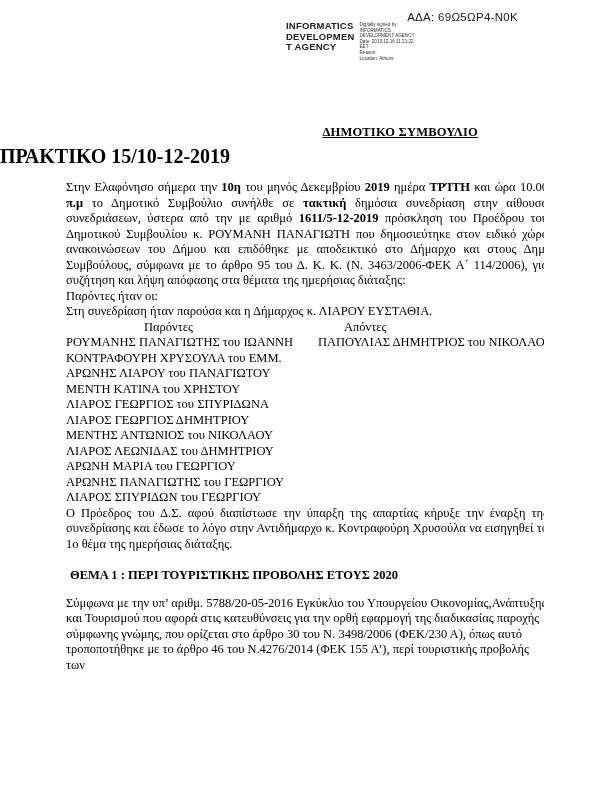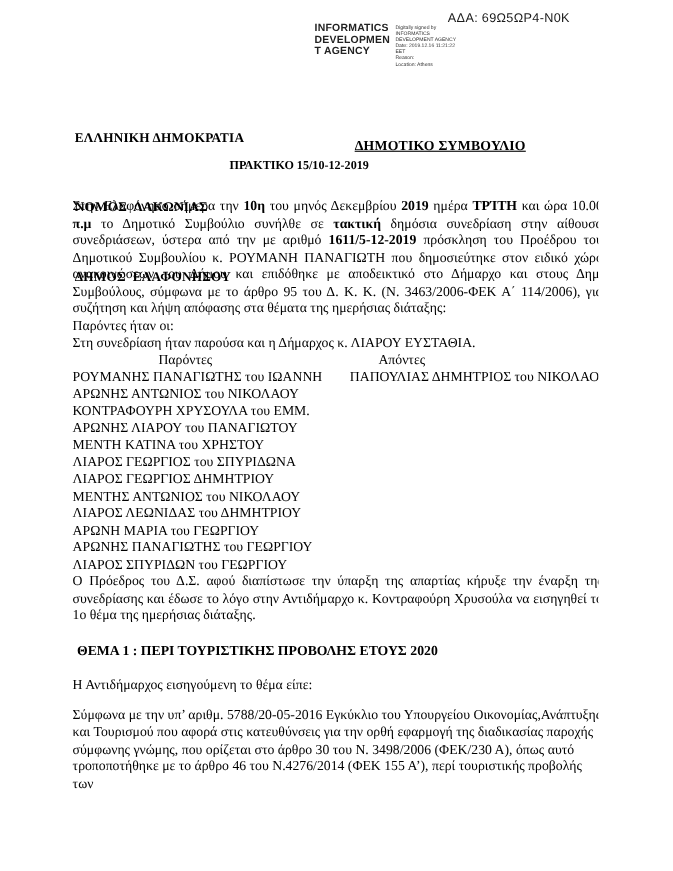--- a/index.html
+++ b/index.html
@@ -29,21 +29,21 @@
     font-size:12px; font-weight:bold; line-height:21px;
     white-space:pre-wrap; letter-spacing:0.2px;
   }
   .council {
     position:absolute; top:125px; right:66px;
     font-size:12.5px; font-weight:bold; text-decoration:underline;
     letter-spacing:0.2px;
   }
   .doc-title {
     position:absolute; top:145px; left:0; width:100%;
-    text-align:center; font-size:11px; font-weight:bold;
+    text-align:left; font-size:20px; font-weight:bold;
   }
   
   .body-flow {
     position:absolute; left:66px; top:180px; width:482px;
     font-size:12.5px; line-height:15.5px;
   }
   .body-flow p { margin:0; }
   .justify { text-align:justify; }
   .col-headers { position:relative; height:15.5px; }
   .col-headers .ph { position:absolute; left:78px; }
@@ -74,65 +74,58 @@
         <div class="sig-line">Digitally signed by</div>
         <div class="sig-line">INFORMATICS</div>
         <div class="sig-line">DEVELOPMENT AGENCY</div>
         <div class="sig-line">Date: 2019.12.16 11:21:22</div>
         <div class="sig-line">EET</div>
         <div class="sig-line">Reason:</div>
         <div class="sig-line">Location: Athens</div>
       </div>
   </div>
 
-  <div class="gov-header">
-    <div>ΕΛΛΗΝΙΚΗ ΔΗΜΟΚΡΑΤΙΑ</div>
-    <div>ΝΟΜΟΣ  ΛΑΚΩΝΙΑΣ</div>
-    <div>ΔΗΜΟΣ  ΕΛΑΦΟΝΗΣΟΥ</div>
-  </div>
 
   <div class="council">ΔΗΜΟΤΙΚΟ ΣΥΜΒΟΥΛΙΟ</div>
 
   <div class="doc-title">ΠΡΑΚΤΙΚΟ 15/10-12-2019</div>
 
   <div class="body-flow">
 
     <p class="justify"><span> Στην Ελαφόνησο σήμερα την </span><b>10η</b><span>  του μηνός Δεκεμβρίου </span><b>2019</b><span> ημέρα </span><b>ΤΡΊΤΗ</b><span> και ώρα 10.00 </span><b>π.μ</b><span> το Δημοτικό Συμβούλιο συνήλθε σε </span><b>τακτική</b><span> δημόσια συνεδρίαση στην αίθουσα συνεδριάσεων, ύστερα από την με αριθμό </span><b>1611/5-12-2019</b><span> πρόσκληση του Προέδρου του Δημοτικού Συμβουλίου κ. ΡΟΥΜΑΝΗ ΠΑΝΑΓΙΩΤΗ που δημοσιεύτηκε στον ειδικό χώρο ανακοινώσεων του Δήμου και επιδόθηκε με αποδεικτικό στο Δήμαρχο και στους Δημ. Συμβούλους, σύμφωνα με το άρθρο 95 του Δ. Κ. Κ. (Ν. 3463/2006-ΦΕΚ Α΄ 114/2006), για συζήτηση και λήψη απόφασης στα θέματα της ημερήσιας διάταξης:</span></p>
 
     <p>Παρόντες ήταν οι:</p>
     <p>Στη συνεδρίαση  ήταν παρούσα  και η Δήμαρχος κ. ΛΙΑΡΟΥ ΕΥΣΤΑΘΙΑ.</p>
 
     <div class="col-headers">
       <span class="ph">Παρόντες</span>
       <span class="ah">Απόντες</span>
     </div>
 
     <div class="columns">
       <div class="col-left">
           <div class="member">ΡΟΥΜΑΝΗΣ ΠΑΝΑΓΙΩΤΗΣ του ΙΩΑΝΝΗ</div>
-          <div class="member">ΑΡΩΝΗΣ ΑΝΤΩΝΙΟΣ του ΝΙΚΟΛΑΟΥ</div>
           <div class="member">ΚΟΝΤΡΑΦΟΥΡΗ ΧΡΥΣΟΥΛΑ του ΕΜΜ.</div>
           <div class="member">ΑΡΩΝΗΣ ΛΙΑΡΟΥ του ΠΑΝΑΓΙΩΤΟΥ</div>
           <div class="member">ΜΕΝΤΗ ΚΑΤΙΝΑ του ΧΡΗΣΤΟΥ</div>
           <div class="member">ΛΙΑΡΟΣ ΓΕΩΡΓΙΟΣ του ΣΠΥΡΙΔΩΝΑ</div>
           <div class="member">ΛΙΑΡΟΣ ΓΕΩΡΓΙΟΣ ΔΗΜΗΤΡΙΟΥ</div>
           <div class="member">ΜΕΝΤΗΣ ΑΝΤΩΝΙΟΣ του ΝΙΚΟΛΑΟΥ</div>
           <div class="member">ΛΙΑΡΟΣ ΛΕΩΝΙΔΑΣ του ΔΗΜΗΤΡΙΟΥ</div>
           <div class="member">ΑΡΩΝΗ ΜΑΡΙΑ του ΓΕΩΡΓΙΟΥ</div>
           <div class="member">ΑΡΩΝΗΣ ΠΑΝΑΓΙΩΤΗΣ του ΓΕΩΡΓΙΟΥ</div>
           <div class="member">ΛΙΑΡΟΣ ΣΠΥΡΙΔΩΝ του ΓΕΩΡΓΙΟΥ</div>
         </div>
       <div class="col-right">
           <div class="member">ΠΑΠΟΥΛΙΑΣ ΔΗΜΗΤΡΙΟΣ του ΝΙΚΟΛΑΟΥ</div>
         </div>
     </div>
 
     <p class="justify p-quorum">Ο Πρόεδρος του Δ.Σ. αφού διαπίστωσε την ύπαρξη της απαρτίας κήρυξε την έναρξη της συνεδρίασης και έδωσε το λόγο στην Αντιδήμαρχο    κ. Κοντραφούρη   Χρυσούλα να εισηγηθεί το 1ο θέμα της ημερήσιας διάταξης.</p>
 
     <p class="theme-heading">ΘΕΜΑ 1 :  ΠΕΡΙ ΤΟΥΡΙΣΤΙΚΗΣ ΠΡΟΒΟΛΗΣ ΕΤΟΥΣ 2020</p>
 
-    <p class="speaker">Η Αντιδήμαρχος εισηγούμενη  το θέμα είπε:</p>
 
     <p class="p-circular">Σύμφωνα με την υπ’ αριθμ. 5788/20-05-2016 Εγκύκλιο του Υπουργείου Οικονομίας,Ανάπτυξης και Τουρισμού που αφορά στις κατευθύνσεις για την ορθή εφαρμογή της διαδικασίας παροχής σύμφωνης γνώμης, που ορίζεται στο άρθρο 30 του Ν. 3498/2006 (ΦΕΚ/230 Α), όπως αυτό τροποποτήθηκε με το άρθρο 46 του Ν.4276/2014 (ΦΕΚ 155 Α’), περί τουριστικής προβολής των</p>
 
   </div>
 
 </div>
 
 </body></html>

